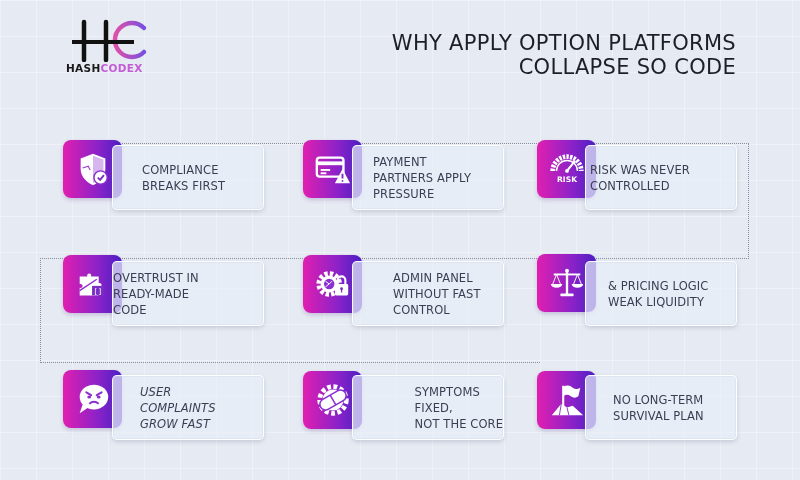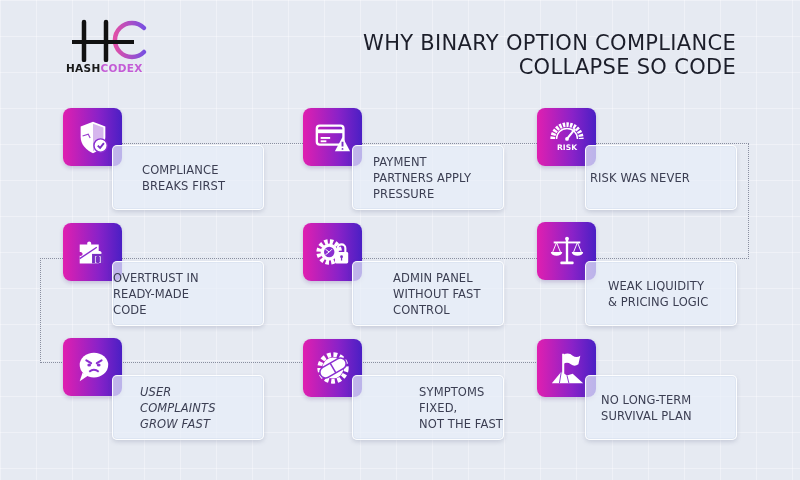--- a/index.html
+++ b/index.html
@@ -28,21 +28,21 @@
       color: #1c1e2a; font-weight: normal; letter-spacing: 0.3px;
     }
     .title div { white-space: nowrap; }
 
     .connector { position: absolute; border: 0 dotted #8a8fa0; }
 
     .tile {
       position: absolute; width: 59px; height: 58px; border-radius: 8px;
       background: linear-gradient(90deg, #e01fb0 0%, #8a22c8 60%, #4a1fc4 100%);
       box-shadow: 0 2px 4px rgba(60,20,120,0.2);
-      display: flex; align-items: center; justify-content: center;
+      display: flex; align-items: center; justify-content: center; margin-top: 32px;
     }
     .tile svg { width: 38px; height: 38px; }
     .card {
       position: absolute; width: 152px; height: 65px; border-radius: 5px;
       background: rgba(232,238,248,0.72);
       border: 1px solid rgba(255,255,255,0.9);
       box-shadow: 0 2px 4px rgba(90,100,130,0.22), inset 0 0 0 1px rgba(200,210,230,0.3);
       display: flex; align-items: center; box-sizing: border-box;
     }
     .card .txt {
@@ -64,21 +64,21 @@
     </defs>
     <path d="M72 10 A17 17 0 1 0 72 34" fill="none" stroke="url(#cg)" stroke-width="4.5" stroke-linecap="round"></path>
     <line x1="12" y1="4" x2="12" y2="42" stroke="#111" stroke-width="4.5" stroke-linecap="round"></line>
     <line x1="34" y1="4" x2="34" y2="42" stroke="#111" stroke-width="4.5" stroke-linecap="round"></line>
     <line x1="0" y1="24" x2="62" y2="24" stroke="#111" stroke-width="4"></line>
   </svg>
   <div class="logo-text"><span class="a">HASH</span><span class="b">CODEX</span></div>
 </div>
 
 <div class="title">
-  <div>WHY BINARY OPTION COMPLIANCE</div>
+  <div>WHY APPLY OPTION PLATFORMS</div>
   <div>COLLAPSE SO CODE</div>
 </div>
 
 <div class="connector" style="left:122px; top:143px; width:626px; height:115px; border-top-width:1px; border-right-width:1px;"></div>
 <div class="connector" style="left:40px; top:258px; width:708px; height:104px; border-top-width:1px; border-left-width:1px;"></div>
 <div class="connector" style="left:40px; top:362px; width:500px; height:0; border-top-width:1px;"></div>
 
 <div class="tile" style="left:63px; top:108px;">
   <svg viewBox="0 0 40 40">
     <path d="M20 4 L33 9 V20 C33 28 27 34 20 37 C13 34 7 28 7 20 V9 Z" fill="#fff"></path>
@@ -119,20 +119,21 @@
     <path d="M5 22 A15 15 0 0 1 35 22" fill="none" stroke="#fff" stroke-width="5" stroke-dasharray="2.5 1.3"></path>
     <path d="M9 22 A11 11 0 0 1 31 22" fill="none" stroke="#fff" stroke-width="1.5"></path>
     <line x1="20" y1="22" x2="28" y2="12" stroke="#fff" stroke-width="2.2" stroke-linecap="round"></line>
     <circle cx="20" cy="22" r="2" fill="#fff"></circle>
     <text x="20" y="34" text-anchor="middle" font-size="8" font-weight="bold" fill="#fff" font-family="DejaVu Sans, sans-serif">RISK</text>
   </svg>
 </div>
 <div class="card" style="left:585px; top:145px; padding-left:4px;">
   <div class="txt">
     <div>RISK WAS NEVER</div>
+    <div>CONTROLLED</div>
   </div>
 </div>
 
 <div class="tile" style="left:63px; top:223px;">
   <svg viewBox="0 0 40 40">
     <path d="M6 12 H14 C13 8 19 8 18 12 H26 V19 C30 18 30 24 26 23 V32 H6 V24 C10 25 10 19 6 20 Z" fill="#fff"></path>
     <line x1="6" y1="27" x2="24" y2="15" stroke="#8a2fd0" stroke-width="1.5"></line>
     <rect x="19" y="22" width="12" height="10" fill="#7a2fc4"></rect>
     <text x="25" y="30.5" text-anchor="middle" font-size="8" fill="#fff" font-family="DejaVu Sans Mono, monospace">[]</text>
   </svg>
@@ -171,22 +172,22 @@
     <circle cx="20" cy="7" r="2" fill="#fff"></circle>
     <line x1="6" y1="11" x2="34" y2="11" stroke="#fff" stroke-width="2"></line>
     <path d="M9 11 L5 21 M9 11 L13 21 M31 11 L27 21 M31 11 L35 21" stroke="#fff" stroke-width="1"></path>
     <path d="M3 21 H15 A6 4 0 0 1 3 21 Z" fill="#fff"></path>
     <path d="M25 21 H37 A6 4 0 0 1 25 21 Z" fill="#fff"></path>
     <rect x="13" y="31" width="14" height="3" rx="1" fill="#fff"></rect>
   </svg>
 </div>
 <div class="card" style="left:585px; top:261px; padding-left:22px;">
   <div class="txt">
+    <div>&amp; PRICING LOGIC</div>
     <div>WEAK LIQUIDITY</div>
-    <div>&amp; PRICING LOGIC</div>
   </div>
 </div>
 
 <div class="tile" style="left:63px; top:338px;">
   <svg viewBox="0 0 40 40">
     <ellipse cx="21" cy="18" rx="15" ry="13" fill="#fff"></ellipse>
     <path d="M9 26 L6 35 L15 29 Z" fill="#fff"></path>
     <path d="M13 13 L18 16 M29 13 L24 16" stroke="#8a2fd0" stroke-width="2.2" stroke-linecap="round"></path>
     <ellipse cx="16" cy="18" rx="2" ry="1.6" fill="#8a2fd0"></ellipse>
     <ellipse cx="26" cy="18" rx="2" ry="1.6" fill="#8a2fd0"></ellipse>
@@ -208,30 +209,30 @@
     <g transform="rotate(-30 20 20)">
       <rect x="5" y="14" width="30" height="12" rx="6" fill="#fff" stroke="#8a2fd0" stroke-width="1.6"></rect>
       <line x1="20" y1="14" x2="20" y2="26" stroke="#8a2fd0" stroke-width="1.6"></line>
     </g>
   </svg>
 </div>
 <div class="card" style="left:352px; top:375px; padding-left:16px;justify-content:flex-end;">
   <div class="txt">
     <div>SYMPTOMS</div>
     <div>FIXED,</div>
-    <div>NOT THE FAST</div>
+    <div>NOT THE CORE</div>
   </div>
 </div>
 
 <div class="tile" style="left:537px; top:339px;">
   <svg viewBox="0 0 40 40">
     <line x1="16" y1="5" x2="16" y2="28" stroke="#fff" stroke-width="2.2"></line>
     <path d="M16 6 Q22 3 26 7 Q30 10 34 7 L32 16 Q28 19 24 16 Q20 13 16 16 Z" fill="#fff"></path>
     <path d="M4 36 L14 24 L20 28 L26 26 L37 36 Z" fill="#fff"></path>
     <path d="M14 24 L12 36 M20 28 L22 36" stroke="#8a2fd0" stroke-width="1"></path>
   </svg>
 </div>
-<div class="card" style="left:585px; top:375px; padding-left:15px;">
+<div class="card" style="left:585px; top:375px; padding-left:27px;">
   <div class="txt">
     <div>NO LONG-TERM</div>
     <div>SURVIVAL PLAN</div>
   </div>
 </div>
 
 </body></html>

